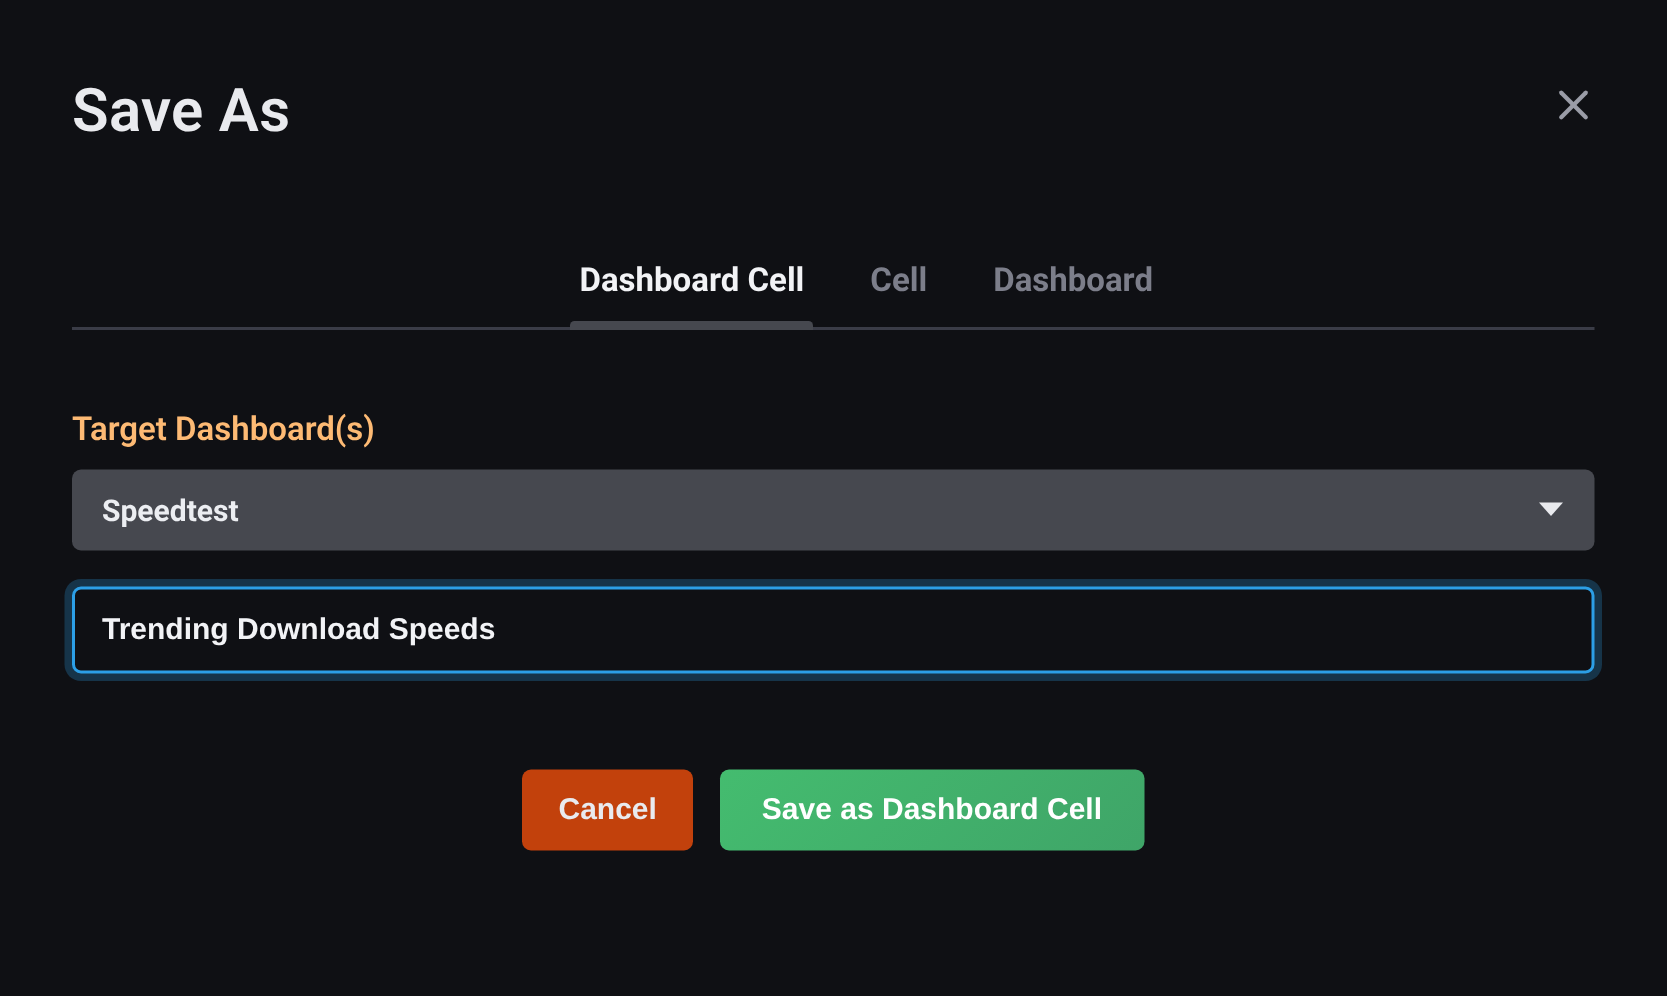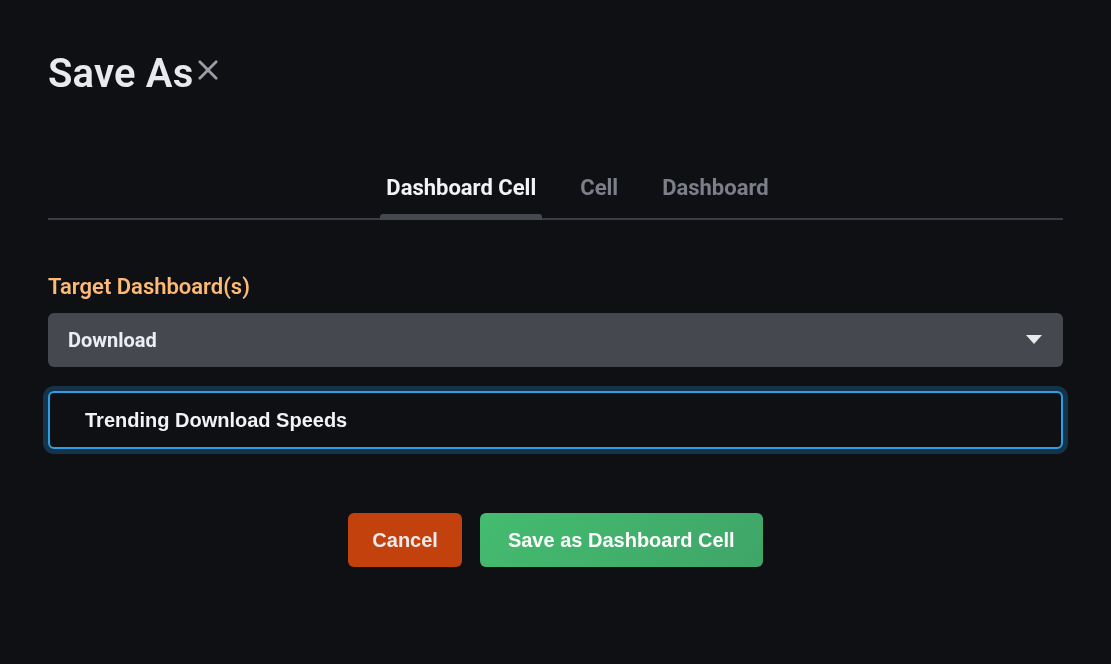--- a/index.html
+++ b/index.html
@@ -9,20 +9,21 @@
     background: #0f1014;
     font-family: -apple-system, BlinkMacSystemFont, "Segoe UI", Roboto, Helvetica, Arial, sans-serif;
     color: #e7e8eb;
     overflow: hidden;
   }
   .modal {
     padding: 50px 48px 40px 48px;
   }
   .header {
     display: flex;
+    justify-content: space-between;
     align-items: flex-start;
   }
   .title {
     font-size: 40px;
     font-weight: 600;
     color: #e9eaee;
     letter-spacing: 0.2px;
   }
   .close {
     margin-top: 6px;
@@ -89,21 +90,21 @@
   .caret { color: #e9eaee; }
   .caret svg { display: block; }
   .field-group { margin-top: 24px; }
   .input-wrap { position: relative; }
   .text-input {
     width: 100%;
     height: 58px;
     background: #0f1014;
     border: 2px solid #2c9fe6;
     border-radius: 6px;
-    padding: 0 35px;
+    padding: 0 18px;
     font-size: 20px;
     font-weight: 700;
     color: #f2f3f6;
     outline: none;
     box-shadow: 0 0 0 5px rgba(44,159,230,0.25);
   }
   .text-input::placeholder { color: #7c7e8a; font-weight: 600; }
   .actions {
     display: flex;
     justify-content: center;
@@ -151,21 +152,21 @@
       <div class="tab">Cell</div>
       <div class="tab">Dashboard</div>
     </div>
   </div>
 
   <div class="form">
 
     <div class="field-group">
       <div class="label">Target Dashboard(s)</div>
       <div class="select">
-        <span class="select-value">Download</span>
+        <span class="select-value">Speedtest</span>
         <span class="caret">
           <svg width="18" height="12" viewBox="0 0 18 12" fill="currentColor">
             <path d="M1 1 L9 10 L17 1 Z"></path>
           </svg>
         </span>
       </div>
     </div>
 
     <div class="field-group">
       <div class="input-wrap">

